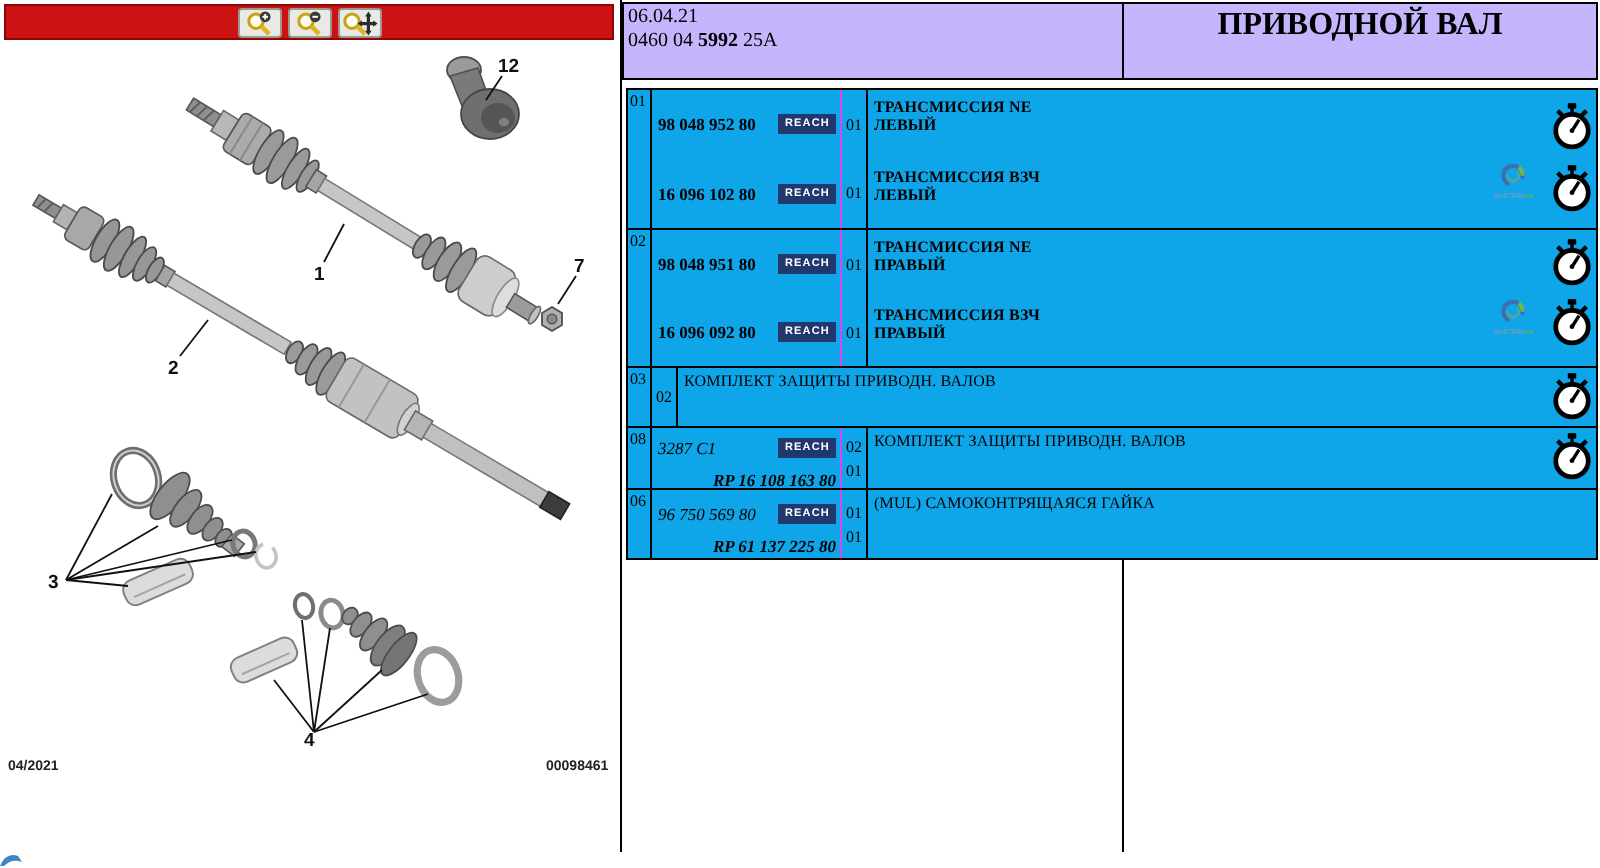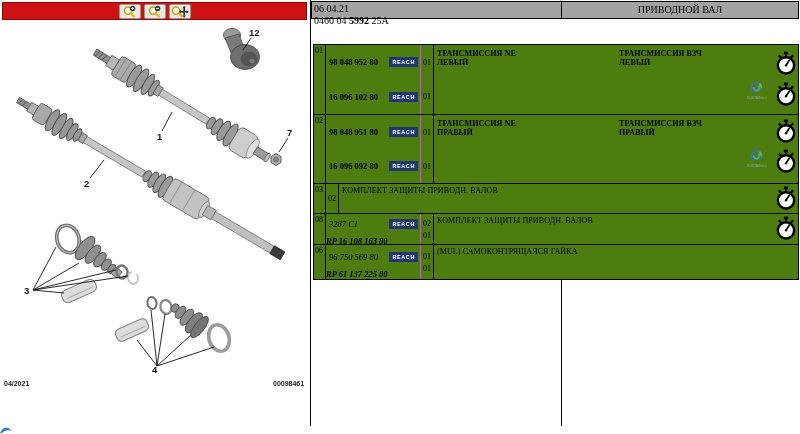--- a/index.html
+++ b/index.html
@@ -15,43 +15,43 @@
   .diagram-wrap{position:absolute;left:0;top:20px;width:310px;height:392px}
   .corner-label{position:absolute;font-family:"Liberation Sans",sans-serif;font-weight:bold;
                 font-size:7px;color:#222;top:380px}
   .blue-chip{position:absolute;left:0;top:426px}
 
   
   .divider{position:absolute;left:310px;top:0;width:1px;height:426px;background:#000}
   .mid-divider{position:absolute;left:561px;top:279px;width:1px;height:147px;background:#000}
 
   
-  .rheader{position:absolute;left:311px;top:1px;width:488px;height:18px;border:1px solid #000;display:flex;background:#a3a3a3}
+  .rheader{position:absolute;left:311px;top:1px;width:488px;height:39px;border:1px solid #000;display:flex;background:#c4b5fd}
   .rh-left{width:250px;border-right:1px solid #000;padding:1px 0 0 2px;font-size:10px;line-height:12px}
-  .rh-title{flex:1;text-align:center;font-weight:normal;font-size:10px;padding-top:2px}
+  .rh-title{flex:1;text-align:center;font-weight:bold;font-size:16px;padding-top:2px}
   .b{font-weight:bold}
 
   
-  .ptable{position:absolute;left:313px;top:44px;width:486px;border:1px solid #000;border-bottom:none;background:#4d7c0f}
+  .ptable{position:absolute;left:313px;top:44px;width:486px;border:1px solid #000;border-bottom:none;background:#0ea5e9}
   .trow{display:flex;border-bottom:1px solid #000}
   .c-ref{width:12px;border-right:1px solid #000;font-size:8px;padding:1px 0 0 1px}
   .c-part{width:95px;border-right:1px solid #d946ef;display:flex;flex-direction:column}
   .c-qty{width:13px;border-right:1px solid #000;display:flex;flex-direction:column;font-size:8px}
-  .c-desc{flex:1;position:relative;display:flex;flex-direction:row}
+  .c-desc{flex:1;position:relative;display:flex;flex-direction:column}
   .pblock{flex:1;display:flex;align-items:center;justify-content:space-between;padding:0 2px 0 3px}
   .qblock{flex:1;display:flex;align-items:center;padding-left:2px}
   .dblock{flex:1;padding:4px 0 0 3px;font-size:8px;font-weight:bold;line-height:9px;letter-spacing:.1px}
   .dsingle{padding:2px 0 0 3px;font-size:8px;font-weight:normal;letter-spacing:.1px}
   .pn{font-size:8.5px;font-weight:bold;white-space:nowrap}
   .pn-i{font-size:8.5px;font-style:italic;white-space:nowrap}
   .rp{font-size:8.5px;font-weight:bold;font-style:italic;white-space:nowrap}
   .reach{background:#20386e;color:#fff;font-family:"Liberation Sans",sans-serif;font-size:5.5px;
          font-weight:bold;letter-spacing:.6px;padding:2px 3px;line-height:6px;cursor:pointer}
   .line1{display:flex;justify-content:space-between;align-items:center;padding:0 2px 0 3px;margin-top:4px;height:11px}
-  .line2{padding-right:2px;height:11px;margin-top:1px}
+  .line2{text-align:right;padding-right:2px;height:11px;margin-top:1px}
   .q-line1{margin-top:4px;height:11px;display:flex;align-items:center;padding-left:2px}
   .q-line2{height:11px;margin-top:1px;display:flex;align-items:center;padding-left:2px}
   .mt6{margin-top:6px}
   .icon-sw{position:absolute;width:22px;height:24px;cursor:pointer}
   .icon-sust{position:absolute;width:27px;height:20px;cursor:pointer}
 </style>
 </head>
 <body>
 
 <svg width="0" height="0" style="position:absolute">

